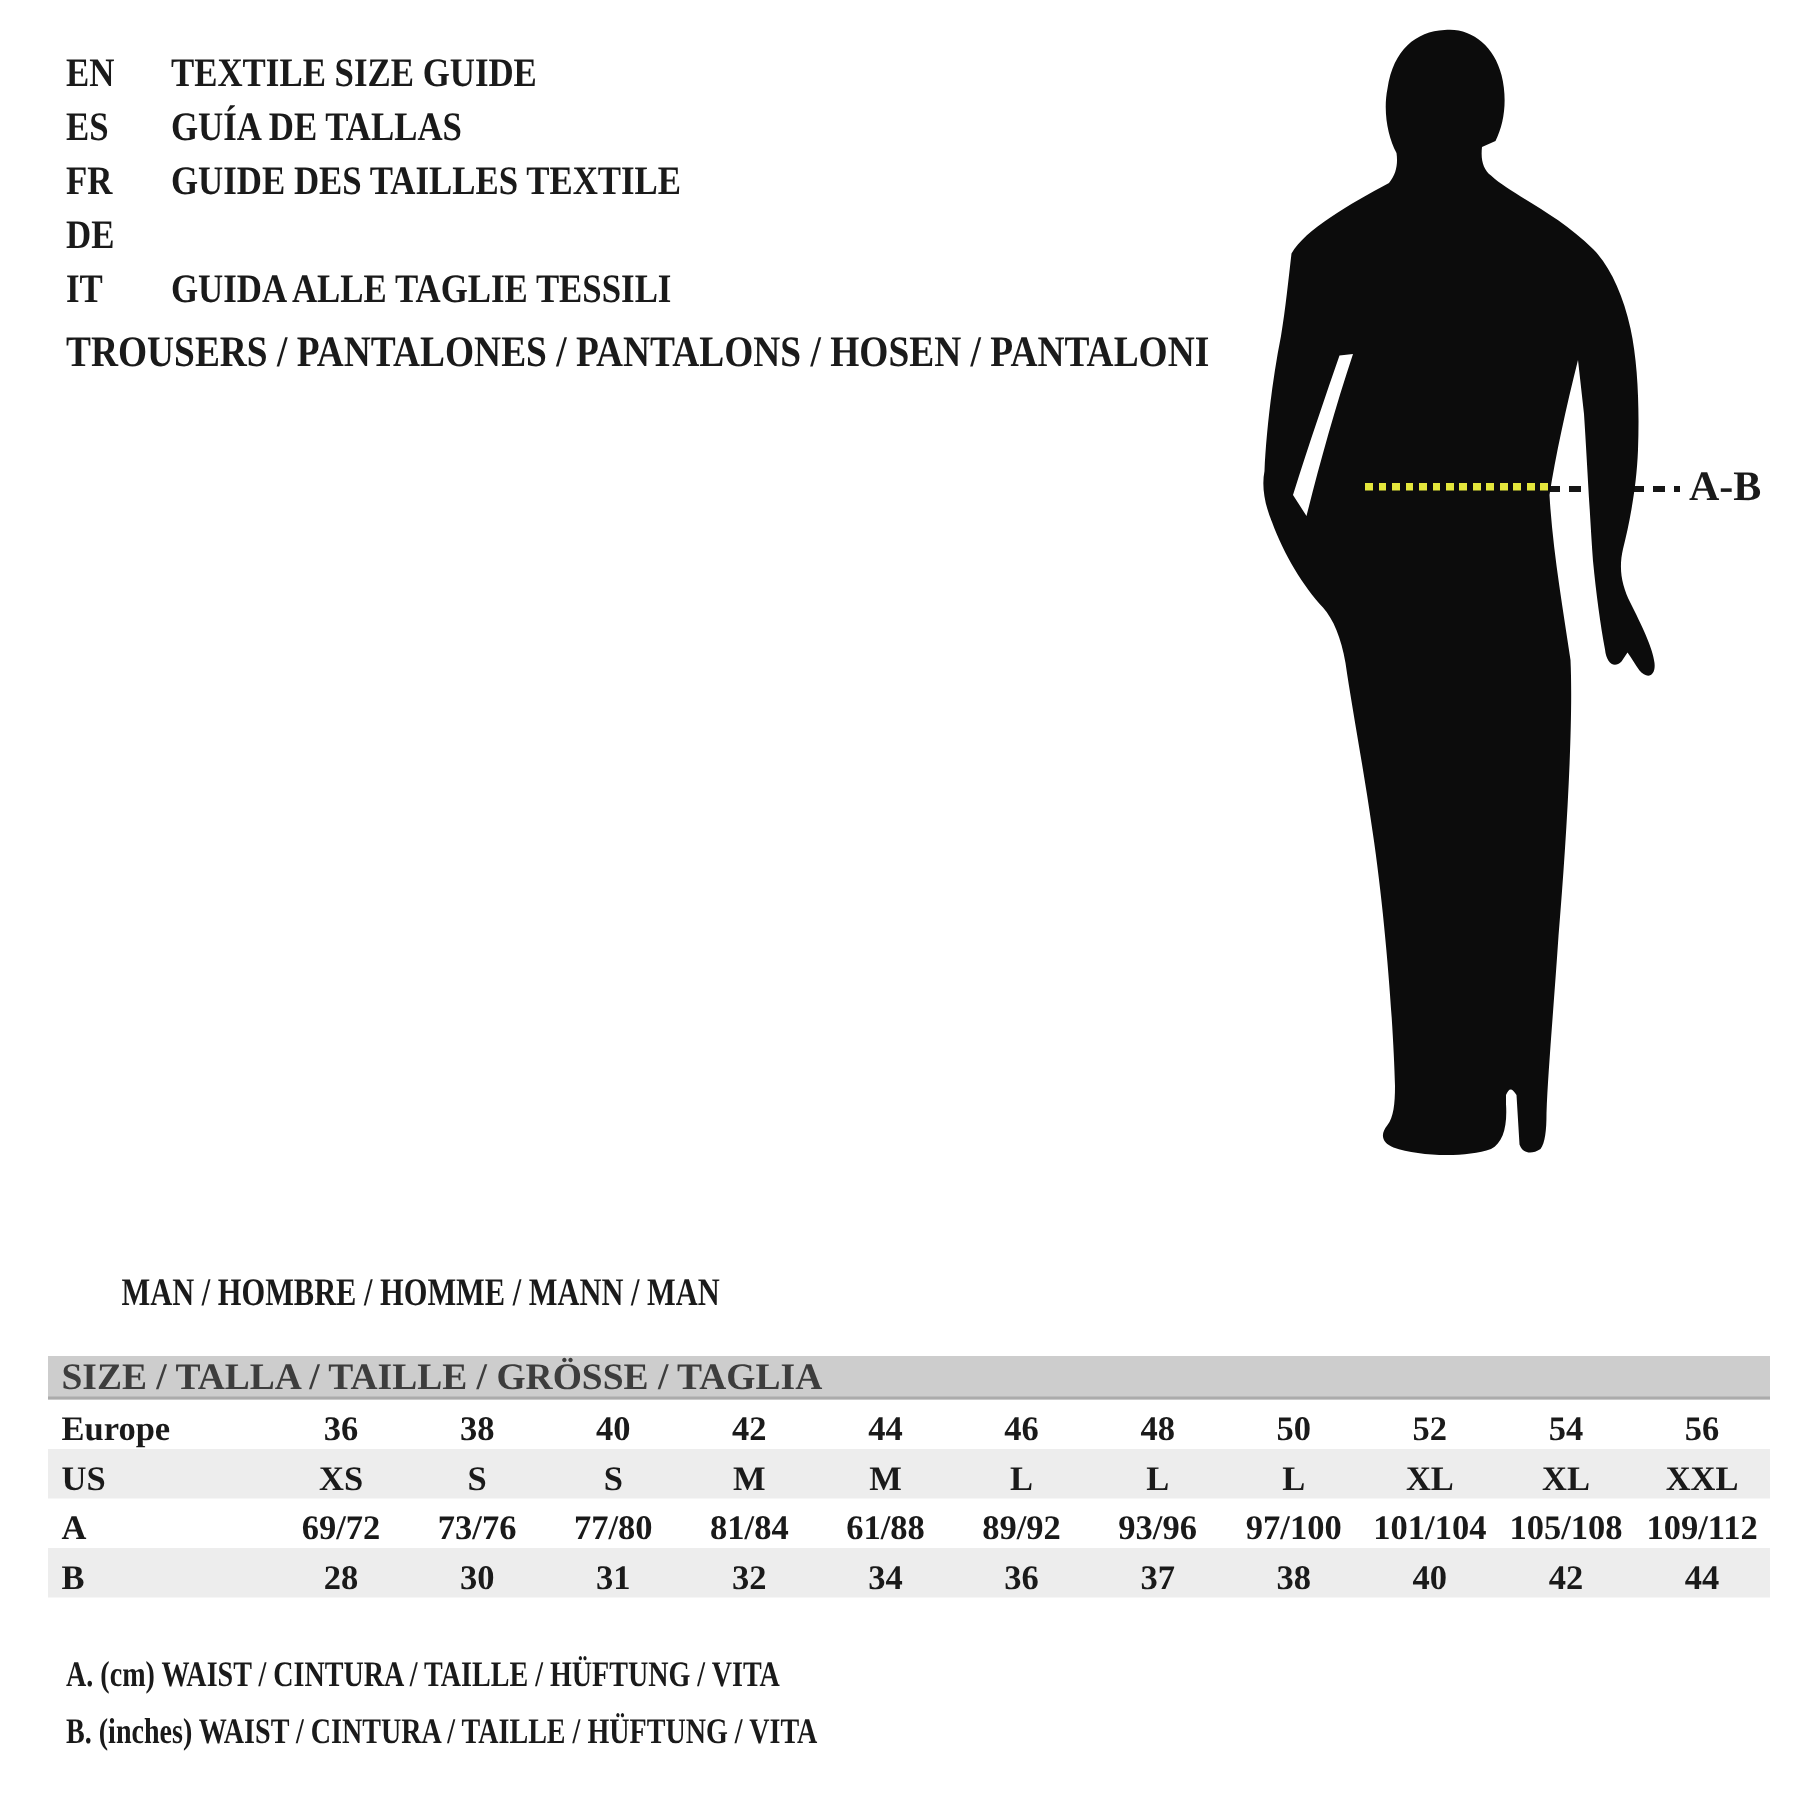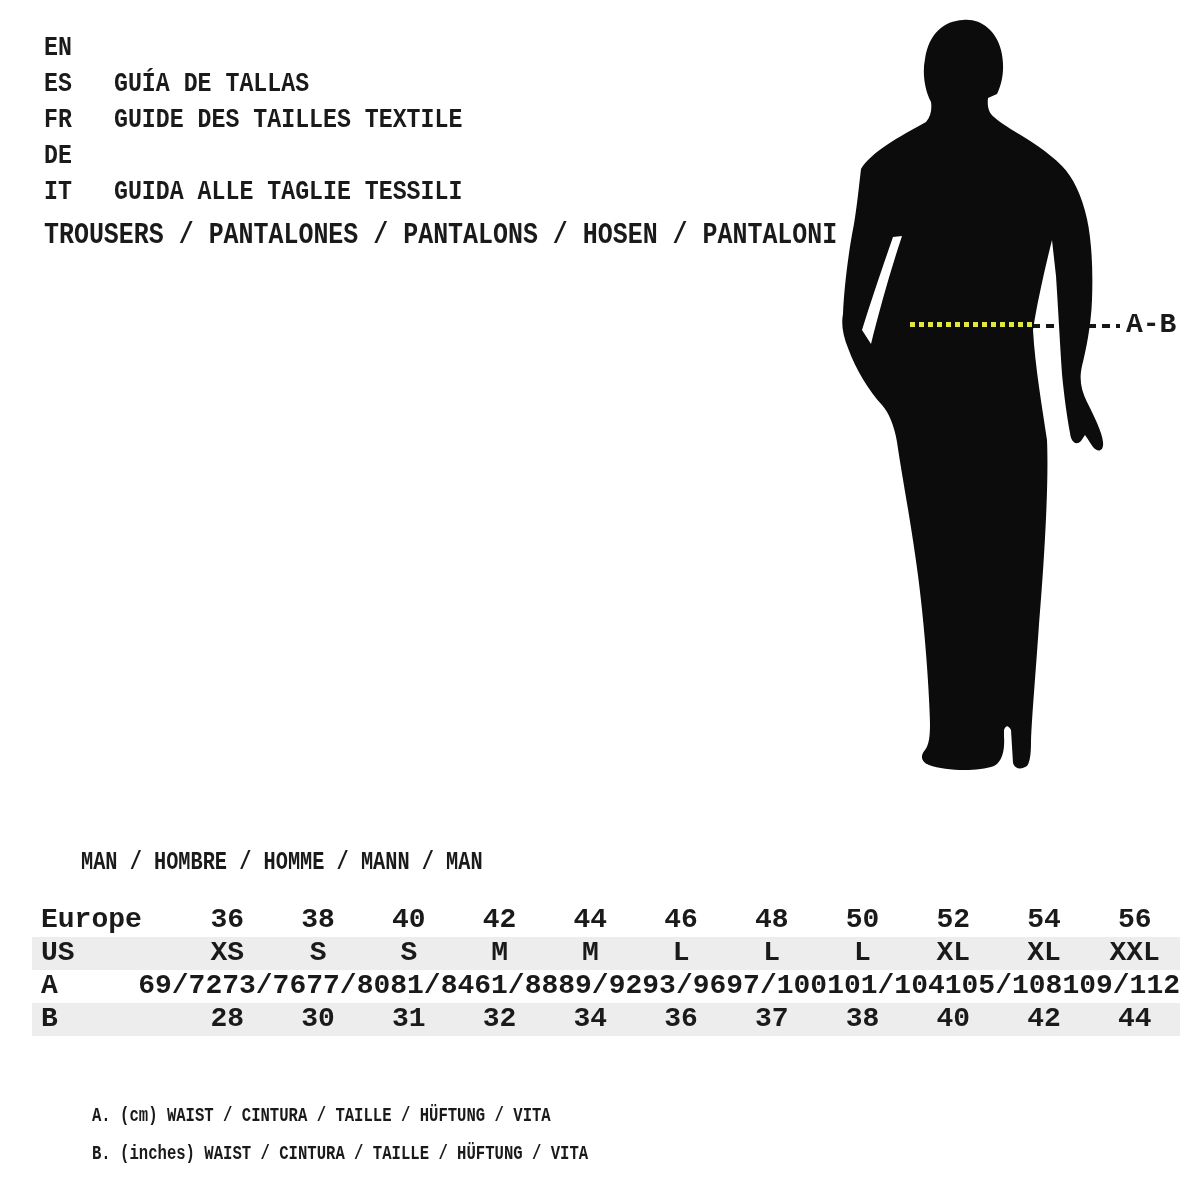--- a/index.html
+++ b/index.html
@@ -1,18 +1,18 @@
 <!DOCTYPE html>
 <html><head>
 <meta charset="utf-8">
 <style>
   html,body { margin:0; padding:0; background:#ffffff; }
   .page {
     position:relative; width:1200px; height:1200px; background:#ffffff;
-    font-family:Liberation Mono, monospace; font-weight:bold;
+    font-family:Liberation Serif, serif; font-weight:bold;
     color:#1a1a1a; overflow:hidden;
   }
   .cond  { display:inline-block; white-space:nowrap; transform:scaleX(0.86); transform-origin:0 50%; }
   .cond2 { display:inline-block; white-space:nowrap; transform:scaleX(0.78); transform-origin:0 50%; }
 
   
   .lang-list { position:absolute; left:44px; top:30px; }
   .lang-row  { display:flex; height:36px; align-items:center; font-size:27px; }
   .lang-code { width:70px; }
 
@@ -26,37 +26,38 @@
   .dash-waist { position:absolute; left:910px;  top:322px; width:122px; height:5px; z-index:3; }
   .ab-label   { position:absolute; left:1126px; top:309px; font-size:28px; z-index:4; }
 
   
   .size-table { position:absolute; left:32px; top:904px; width:1148px; }
   .tbl-header {
     height:29px; background:#cdcdcd; border-bottom:2px solid #ababab;
     color:#3d3d3d; font-size:25px; line-height:29px; padding-left:9px; box-sizing:border-box;
     white-space:nowrap;
   }
-  .tbl-row   { display:flex; height:33px; align-items:flex-start; font-size:28px; }
+  .tbl-row   { display:flex; height:33px; align-items:flex-end; font-size:23px; }
   .tbl-row.alt { background:#ededed; }
   .tbl-label { width:150px; padding-left:9px; box-sizing:border-box; }
   .tbl-cell  { flex:1; text-align:center; }
 
   
   .footnotes { position:absolute; left:44px; top:1104px; }
-  .footnote  { height:38px; font-size:20px; white-space:nowrap;margin-left:48px; }
+  .footnote  { height:38px; font-size:24px; white-space:nowrap; }
 </style>
 </head>
 <body>
 
 <div class="page">
 
   <div class="lang-list">
       <div class="lang-row">
         <span class="lang-code"><span class="cond">EN</span></span>
+        <span class="lang-label"><span class="cond">TEXTILE SIZE GUIDE</span></span>
       </div>
       <div class="lang-row">
         <span class="lang-code"><span class="cond">ES</span></span>
         <span class="lang-label"><span class="cond">GUÍA DE TALLAS</span></span>
       </div>
       <div class="lang-row">
         <span class="lang-code"><span class="cond">FR</span></span>
         <span class="lang-label"><span class="cond">GUIDE DES TAILLES TEXTILE</span></span>
       </div>
       <div class="lang-row">
@@ -124,20 +125,23 @@
 
   <div class="dash-waist" style="background: repeating-linear-gradient(90deg, rgb(228, 231, 60) 0px, rgb(228, 231, 60) 5px, transparent 5px, transparent 9px);"></div>
 
   <div class="ab-label">A-B</div>
 
   <div class="section-heading">
     <span class="cond2">MAN / HOMBRE / HOMME / MANN / MAN</span>
   </div>
 
   <div class="size-table">
+    <div class="tbl-header">
+      <span>SIZE / TALLA / TAILLE / GRÖSSE / TAGLIA</span>
+    </div>
     <div id="tbl-body">
         <div class="tbl-row">
           <div class="tbl-label">Europe</div>
           <div class="tbl-cell">36</div>
           <div class="tbl-cell">38</div>
           <div class="tbl-cell">40</div>
           <div class="tbl-cell">42</div>
           <div class="tbl-cell">44</div>
           <div class="tbl-cell">46</div>
           <div class="tbl-cell">48</div>

